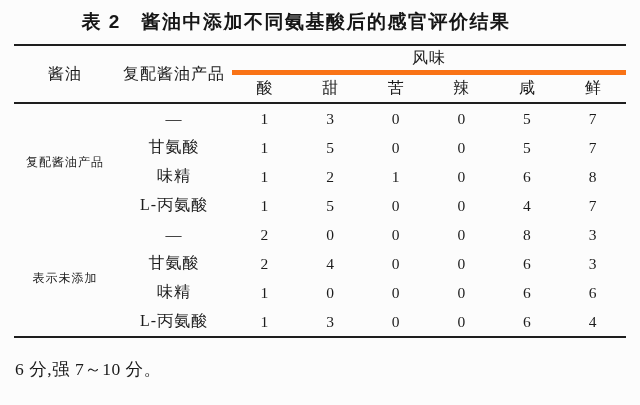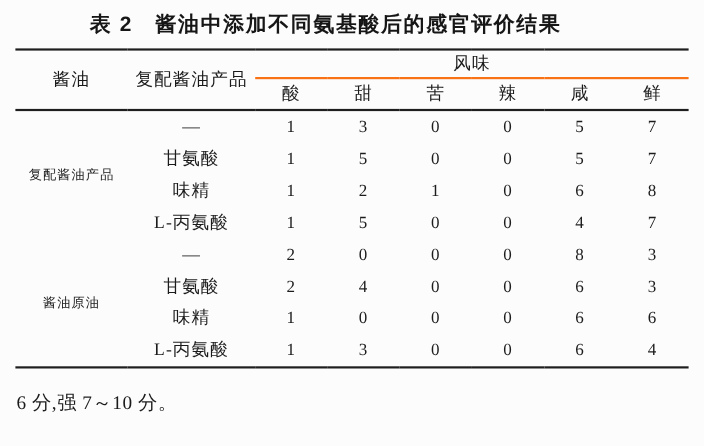--- a/index.html
+++ b/index.html
@@ -35,21 +35,21 @@
     vertical-align:middle;
     font-weight:normal;
     font-size:16px;
     letter-spacing:1px;
     padding:0;
   }
   thead th{color:#1a1a1a;}
   thead tr.h1 th{height:24px;}
   thead tr.h2 th{height:27px;border-bottom:2px solid #1e1e1e;}
   th.span2{border-bottom:2px solid #1e1e1e;}
-  th.flavor-group{border-bottom:2px solid #f97316;}
+  th.flavor-group{border-bottom:5px solid #f97316;}
   tbody td{height:29px;font-size:15.5px;}
   td.group-label{font-size:12px;}
   td.group-label .wrap{
     display:inline-block;
     width:78px;
     word-break:break-all;
     line-height:28px;
   }
   td.amino{font-size:16px;}
   .note{
@@ -126,21 +126,21 @@
       <tr>
         <td class="amino">L-丙氨酸</td>
         <td>1</td>
         <td>5</td>
         <td>0</td>
         <td>0</td>
         <td>4</td>
         <td>7</td>
       </tr>
       <tr>
-        <td class="group-label" rowspan="4"><span class="wrap">酱油原油</span></td>
+        <td class="group-label" rowspan="4"><span class="wrap">表示未添加</span></td>
         <td class="amino">—</td>
         <td>2</td>
         <td>0</td>
         <td>0</td>
         <td>0</td>
         <td>8</td>
         <td>3</td>
       </tr>
       <tr>
         <td class="amino">甘氨酸</td>

